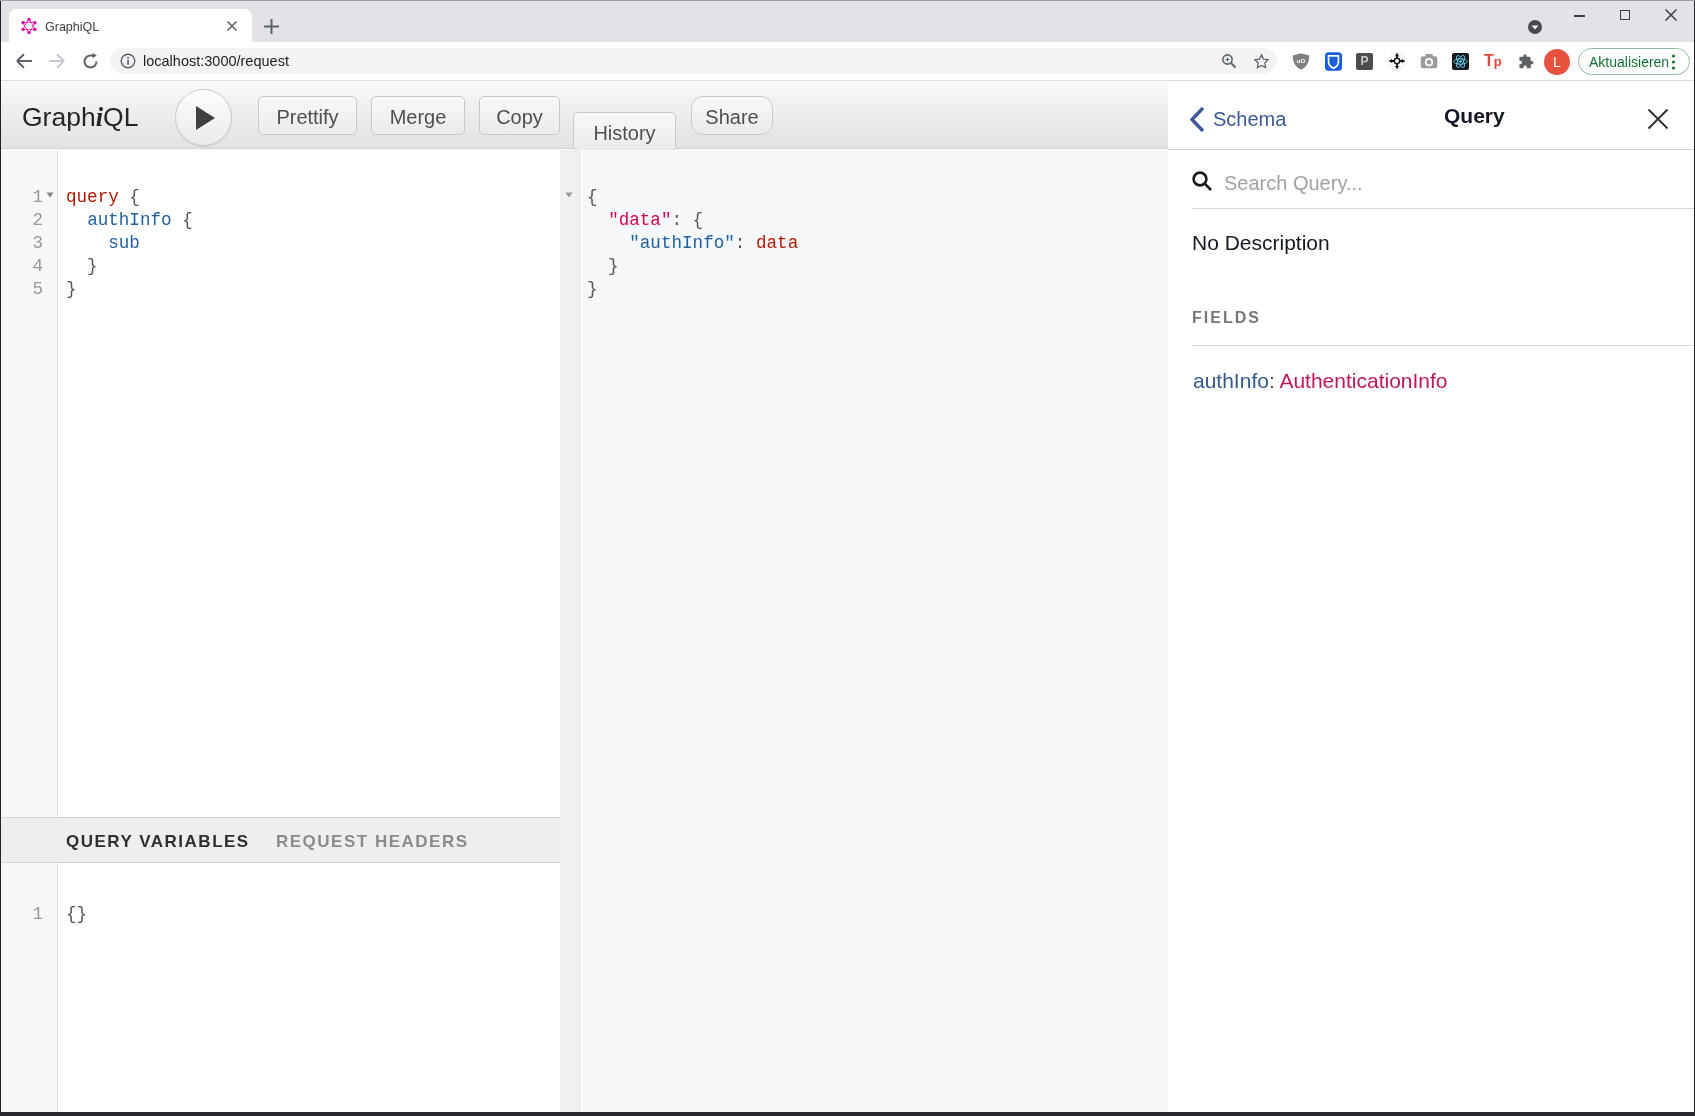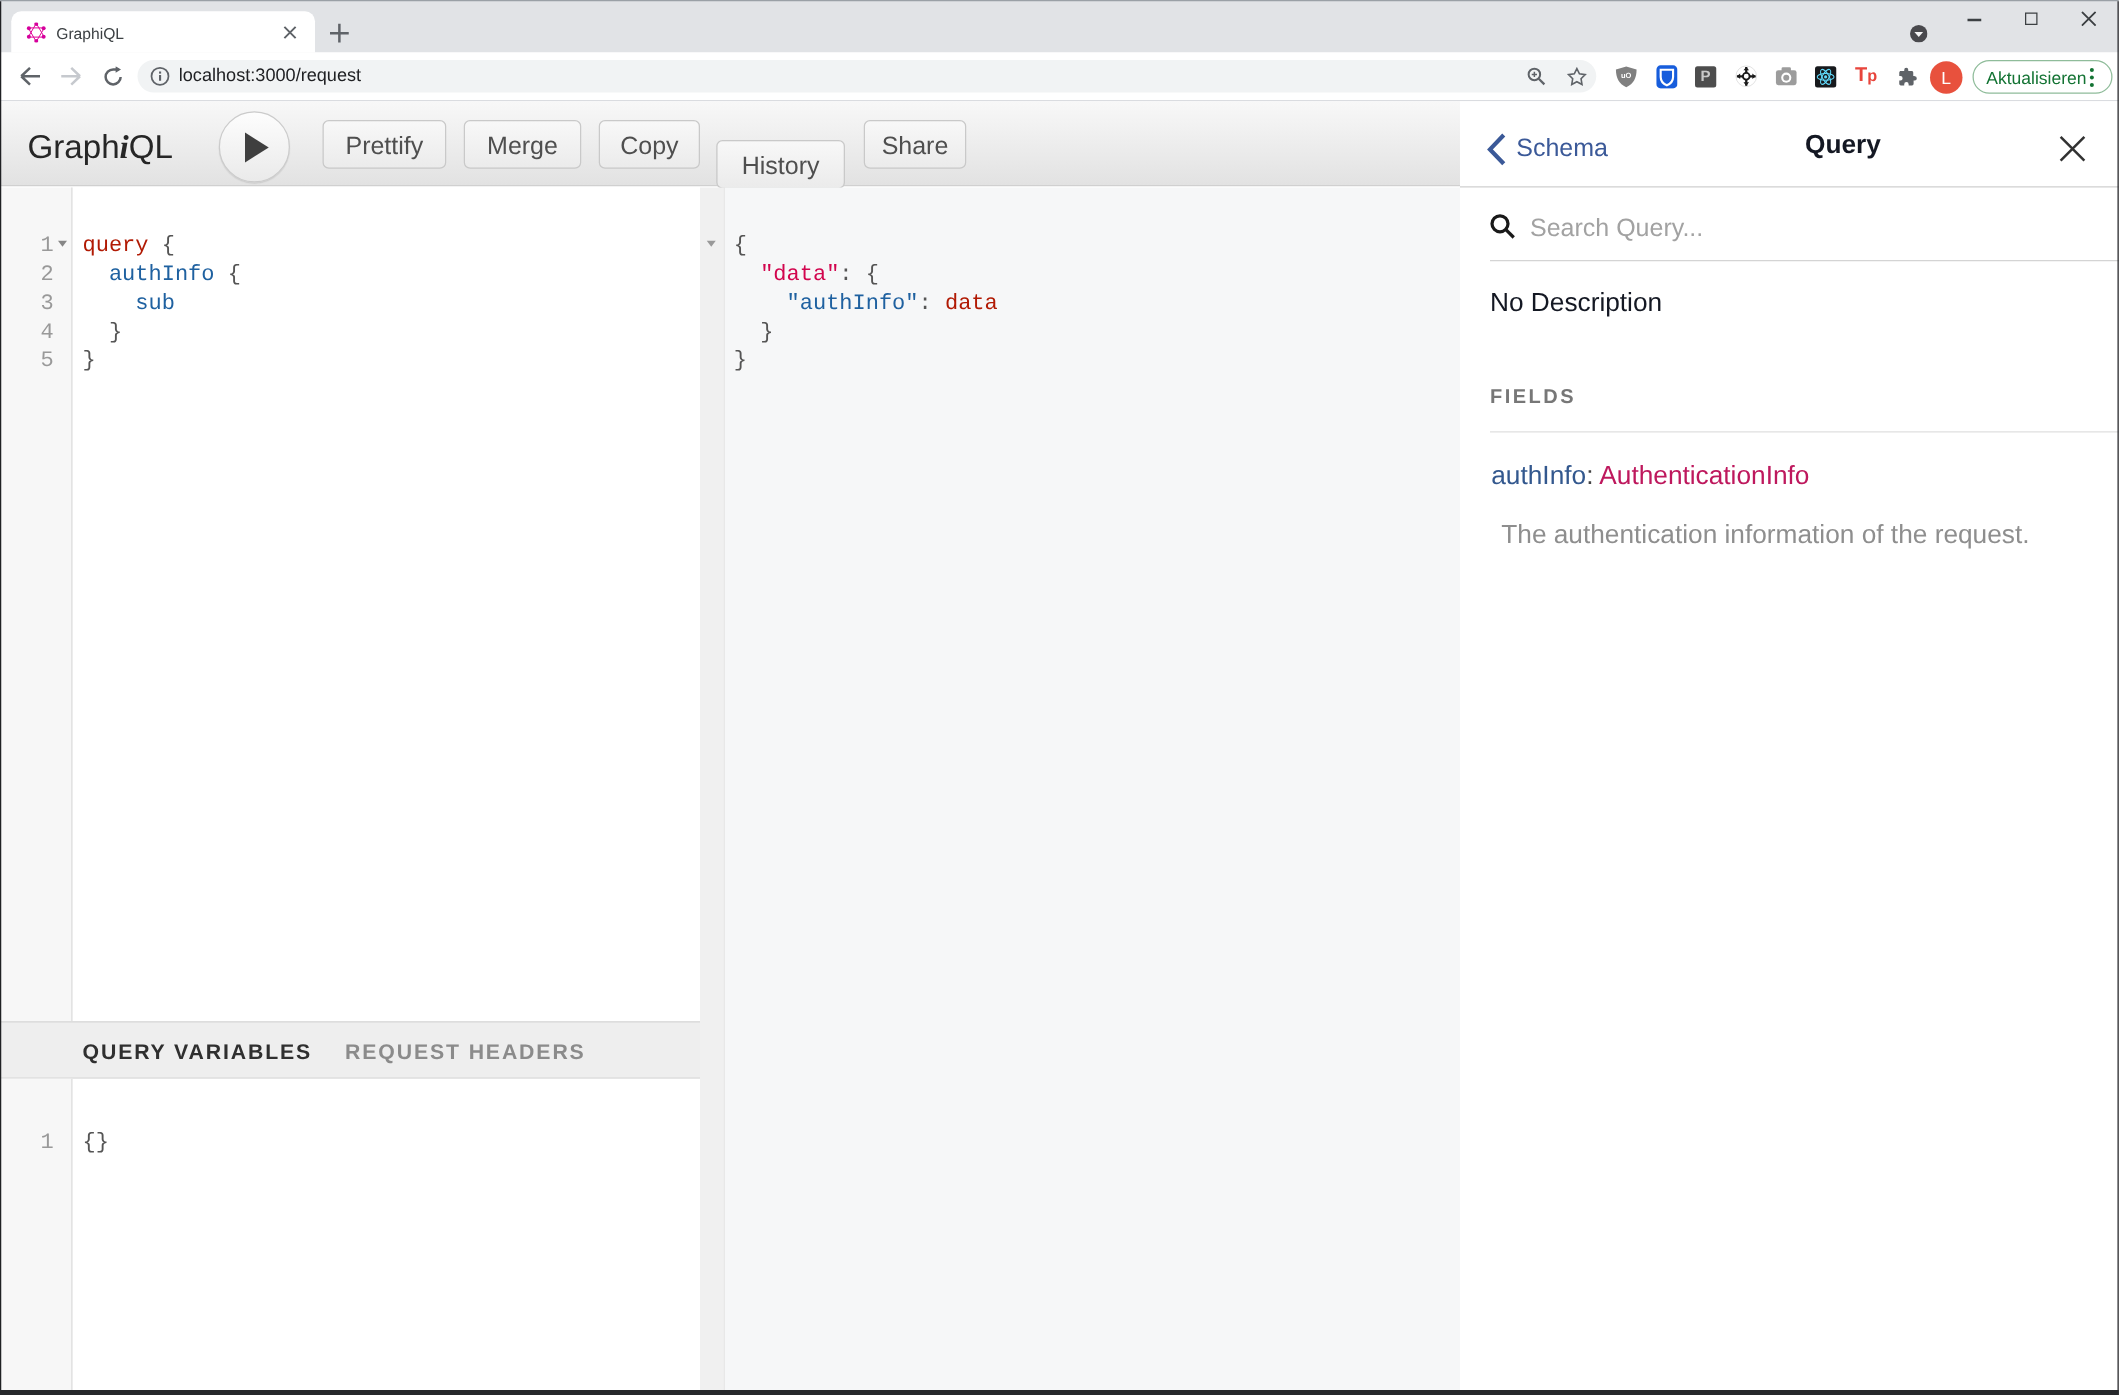--- a/index.html
+++ b/index.html
@@ -144,21 +144,21 @@
 
   <div class="abs" style="left:175px;top:89px;width:57px;height:57px;border-radius:50%;background:linear-gradient(#fdfdfd,#eaeaea);border:1px solid #cbcbcb;box-shadow:0 1px 1px rgba(0,0,0,0.1);"></div>
   <svg class="abs" style="left:194px;top:105px;" width="22" height="26" viewBox="0 0 22 26">
     <path d="M2 1 L21 13 L2 25 Z" fill="#3f3f3f"></path>
   </svg>
 
   <div class="abs tbtn" style="left:258px;top:96px;width:99px;">Prettify</div>
   <div class="abs tbtn" style="left:371px;top:96px;width:94px;">Merge</div>
   <div class="abs tbtn" style="left:479px;top:96px;width:81px;">Copy</div>
   <div class="abs tbtn" style="left:573px;top:96px;width:103px;margin-top:16px;">History</div>
-  <div class="abs tbtn" style="left:691px;top:96px;width:82px;">Share</div>
+  <div class="abs tbtn" style="left:691px;top:96px;width:82px;border-radius:12px;">Share</div>
 
   <div class="abs" style="left:0;top:150px;width:560px;height:667px;background:#fff;"></div>
   <div class="abs" style="left:0;top:150px;width:58px;height:667px;background:#f7f7f7;border-right:1px solid #ddd;"></div>
   <div class="abs mono" style="left:0;top:186px;width:43px;text-align:right;color:#999;">1<br>2<br>3<br>4<br>5</div>
   <svg class="abs" style="left:46px;top:192px;" width="8" height="6" viewBox="0 0 10 7">
       <path d="M0.5 0.5 H9.5 L5 6.5 Z" fill="#868686"></path>
     </svg>
   <div class="abs mono" style="left:66px;top:186px;"><span style="color:#B11A04">query</span> <span style="color:#555">{</span><br>  <span style="color:#1F61A0">authInfo</span> <span style="color:#555">{</span><br>    <span style="color:#1F61A0">sub</span><br><span style="color:#555">  }</span><br><span style="color:#555">}</span></div>
 
   <div class="abs" style="left:560px;top:150px;width:20px;height:963px;background:#f0f0f0;border-right:1px solid #e8e8e8;"></div>
@@ -191,21 +191,20 @@
   <svg class="abs" style="left:1192px;top:171px;" width="21" height="21" viewBox="0 0 21 21">
     <circle cx="8" cy="8" r="6.4" stroke="#191919" stroke-width="2.6" fill="none"></circle>
     <path d="M12.7 12.7 L19 19" stroke="#191919" stroke-width="2.6"></path>
   </svg>
   <div class="abs" style="left:1224px;top:172px;font-size:20px;color:#a2a2a2;">Search Query...</div>
   <div class="abs" style="left:1192px;top:208px;width:503px;height:1px;background:#d4d4d4;"></div>
   <div class="abs" style="left:1192px;top:231px;font-size:21px;color:#141823;">No Description</div>
   <div class="abs" style="left:1192px;top:309px;font-size:16px;font-weight:bold;letter-spacing:2px;color:#777;">FIELDS</div>
   <div class="abs" style="left:1192px;top:345px;width:503px;height:1px;background:#e0e0e0;"></div>
   <div class="abs" style="left:1193px;top:369px;font-size:21px;"><span style="color:#33588E">authInfo</span><span style="color:#444">: </span><span style="color:#be185d">AuthenticationInfo</span></div>
-  <div class="abs" style="left:1201px;top:416px;font-size:21px;color:#8e8e8e;">The authentication information of the request.</div>
 
   <div class="abs" style="left:0;top:1px;width:1px;height:1115px;background:#202124;"></div>
   <div class="abs" style="left:1694px;top:1px;width:1px;height:1115px;background:#202124;"></div>
   <div class="abs" style="left:0;top:1112px;width:1695px;height:4px;background:#26282b;"></div>
 </div>
 
 <style>
   .tbtn { height:39px; background:linear-gradient(#f8f8f8,#ebebeb); border:1px solid #c9c9c9;
     border-radius:5px; color:#4f4f4f; font-size:20px; text-align:center; line-height:40px; }
 </style>

